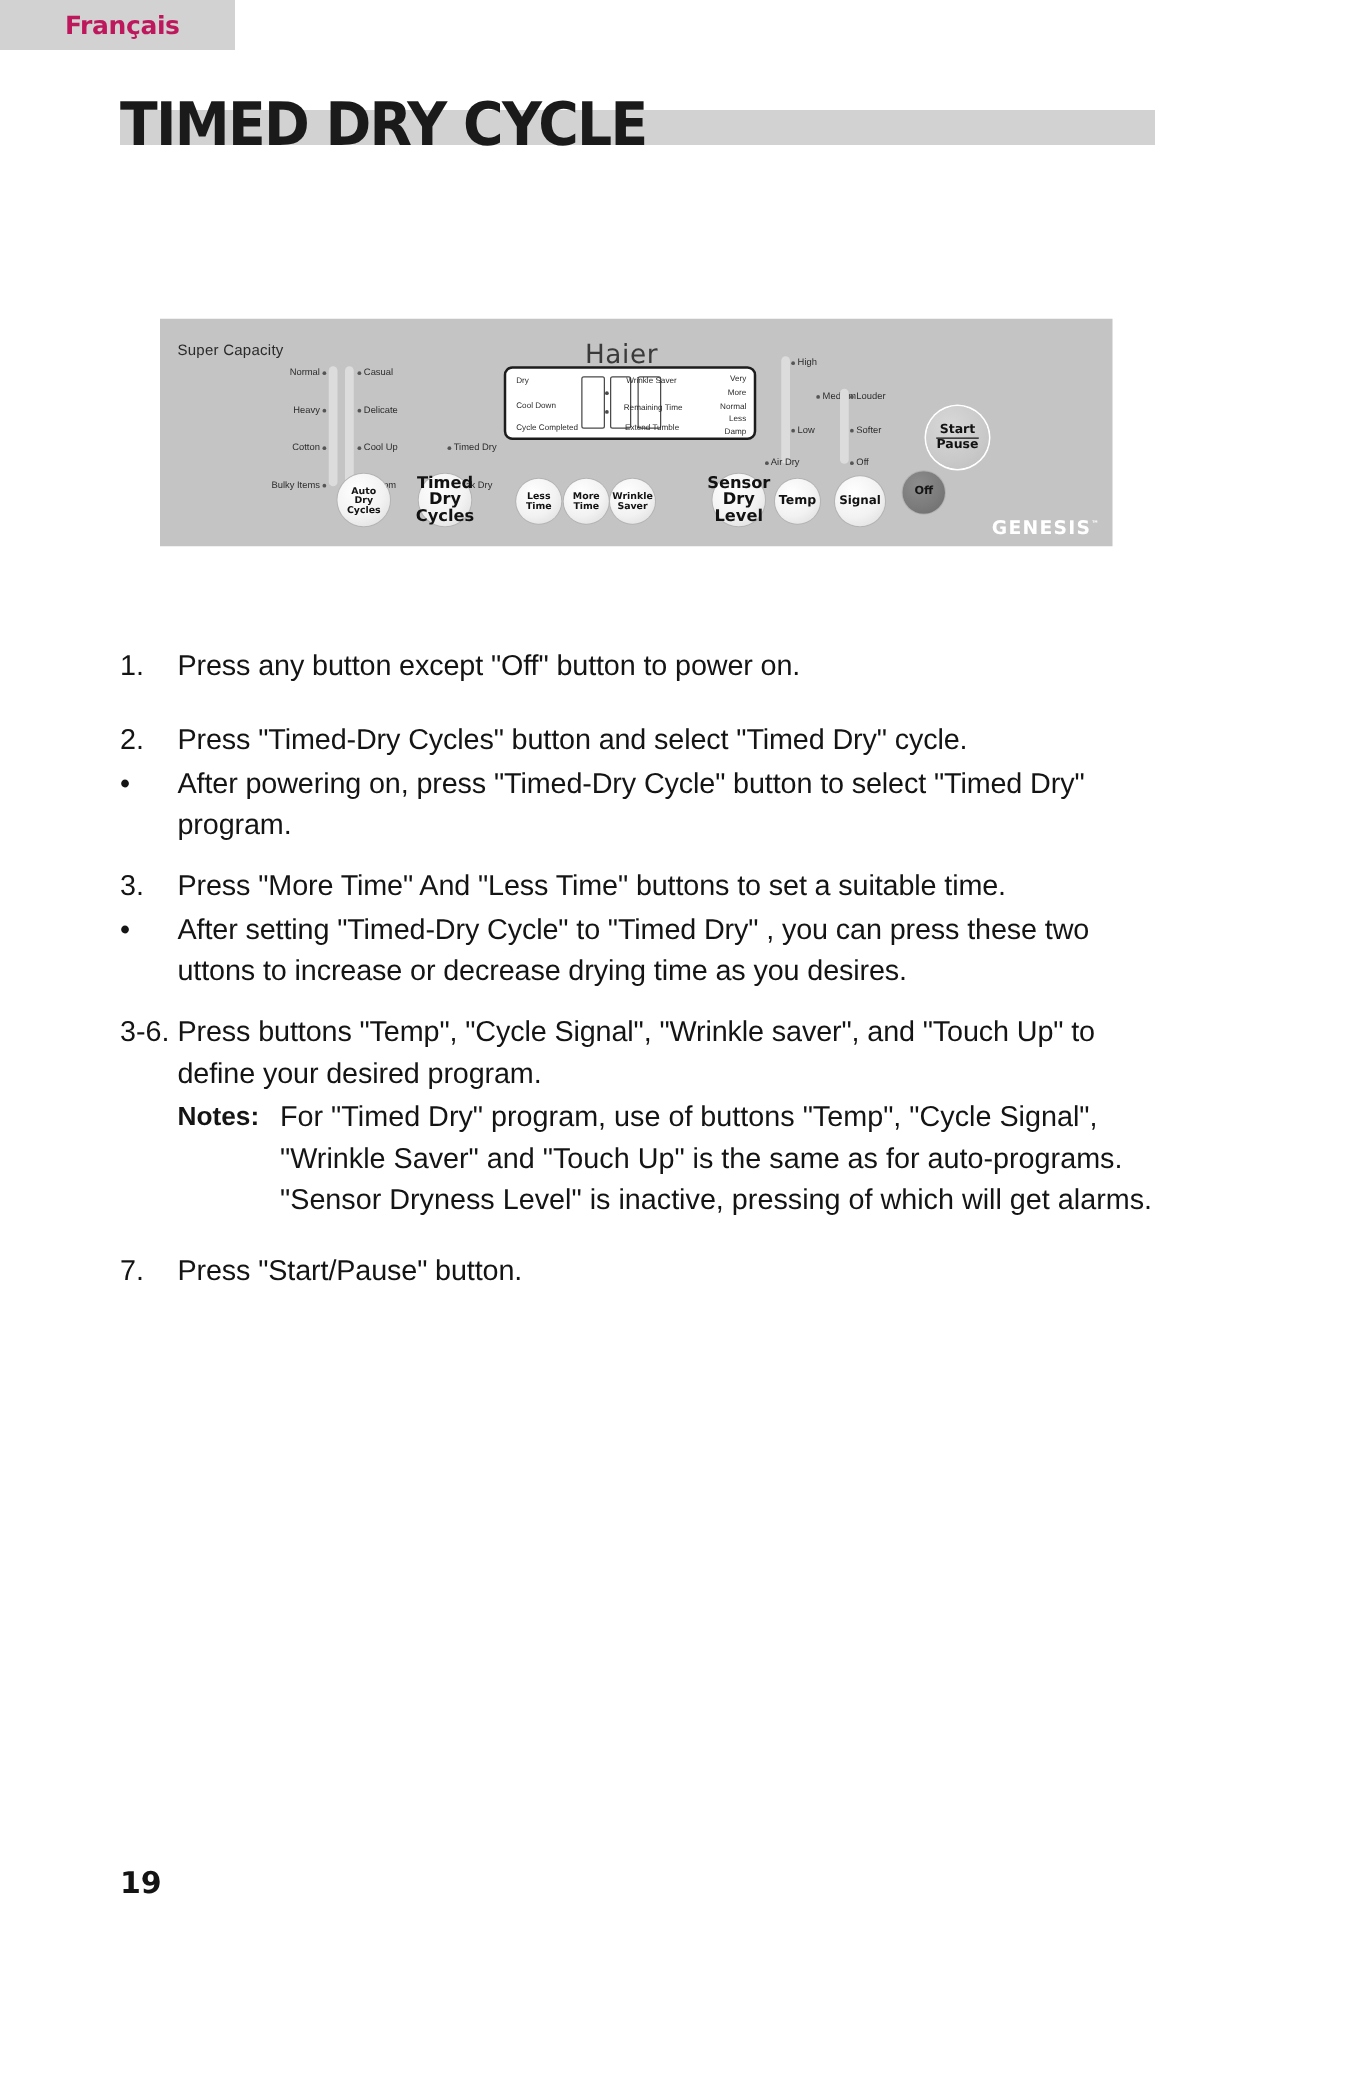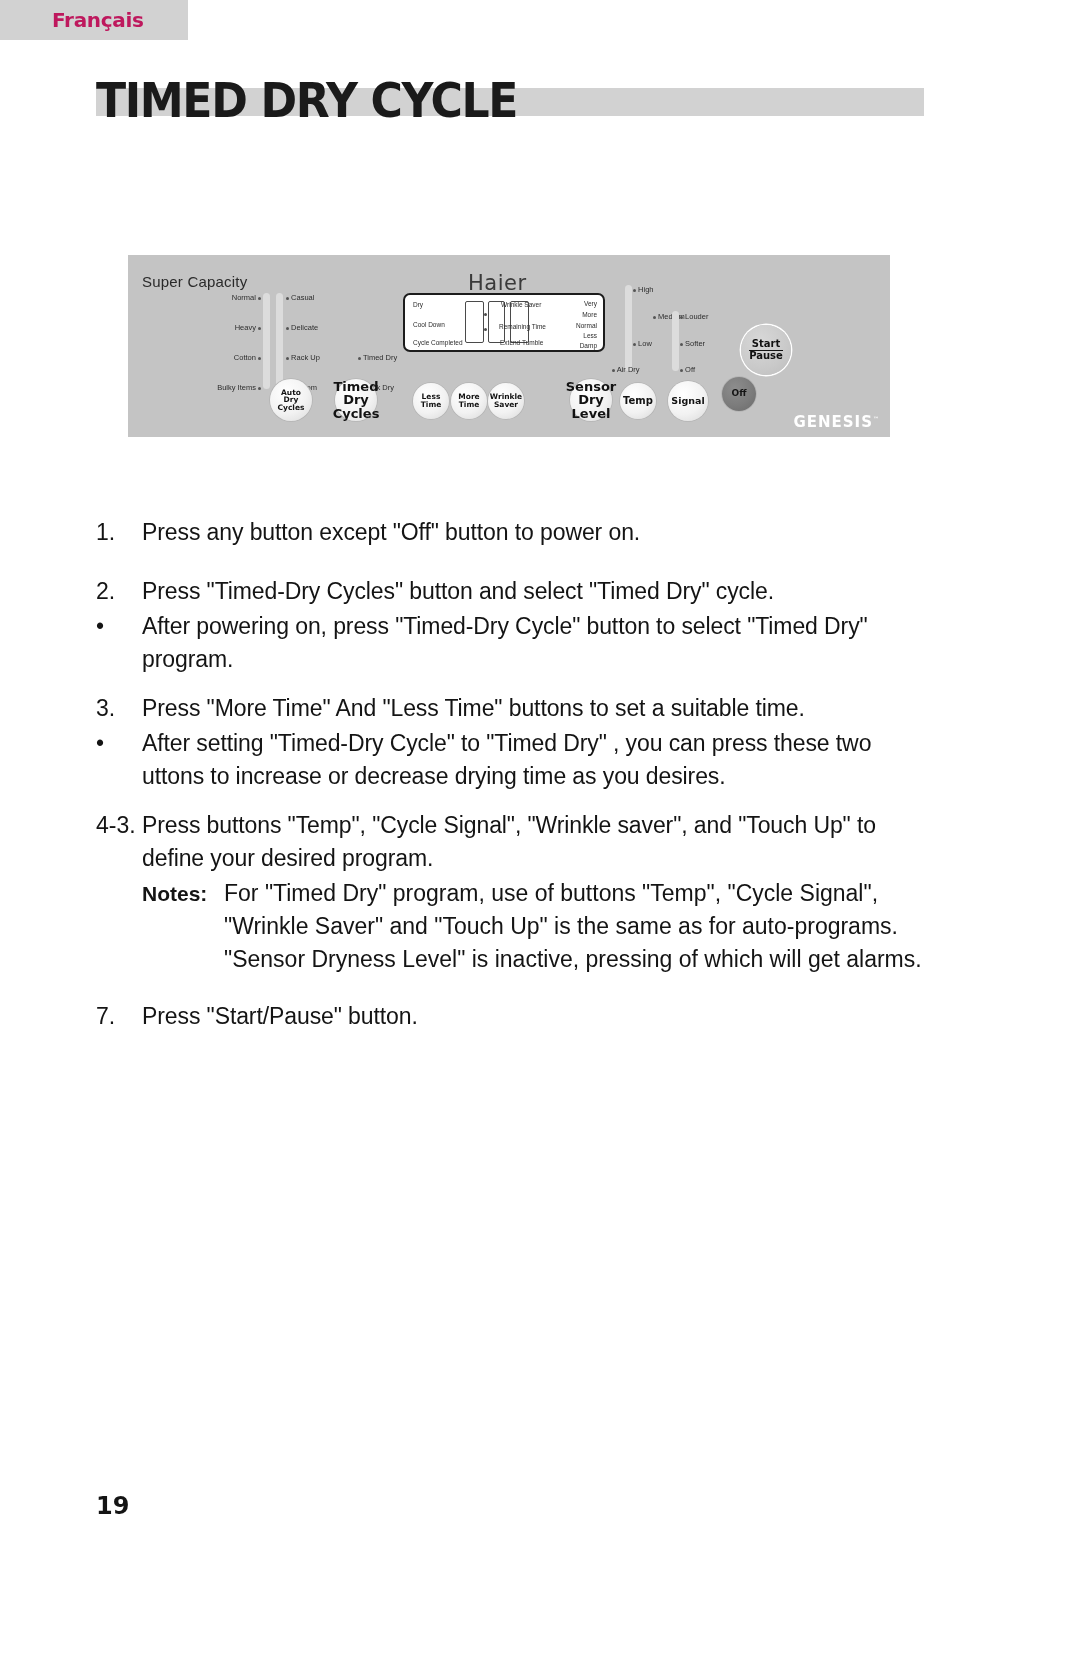--- a/index.html
+++ b/index.html
@@ -44,21 +44,21 @@
   
   .panel{
     position:absolute;left:128px;top:255px;
     width:762px;height:182px;
     background:#c4c4c4;
   }
   .panel-inner{position:absolute;inset:0;}
 
   .super-cap{
     position:absolute;left:14px;top:18px;
-    font-size:15px;color:#2a2a2a;letter-spacing:.2px;
+    font-size:12px;color:#2a2a2a;letter-spacing:.2px;
   }
   .brand-haier{
     position:absolute;left:340px;top:16px;
     font-size:21px;color:#3a3a3a;letter-spacing:.5px;
     font-family:"DejaVu Sans", sans-serif;
   }
 
   
   .vbar{
     position:absolute;background:#dcdcdc;border-radius:4px;width:7px;
@@ -191,21 +191,21 @@
       <span>Bulky Items</span> <span class="dot"></span>
     </div>
 
     <div class="ind" style="left:158px;top:38px;">
       <span class="dot"></span> <span>Casual</span>
     </div>
     <div class="ind" style="left:158px;top:68px;">
       <span class="dot"></span> <span>Delicate</span>
     </div>
     <div class="ind" style="left:158px;top:98px;">
-      <span class="dot"></span> <span>Rack Up</span>
+      <span class="dot"></span> <span>Cool Up</span>
     </div>
     <div class="ind" style="left:158px;top:128px;">
       <span class="dot"></span> <span>Custom</span>
     </div>
 
     <div class="ind" style="left:230px;top:98px;">
       <span class="dot"></span> <span>Timed Dry</span>
     </div>
     <div class="ind" style="left:230px;top:128px;">
       <span class="dot"></span> <span>Rack Dry</span>
@@ -358,21 +358,21 @@
   </div>
 
   <div class="row">
     <div class="marker">•</div>
     <div class="body">After setting "Timed-Dry Cycle" to "Timed Dry" , you can press these two uttons to increase or decrease drying time as you desires.</div>
   </div>
 
   <div class="gap-md"></div>
 
   <div class="row">
-    <div class="marker tight">4-3.</div>
+    <div class="marker tight">3-6.</div>
     <div class="body">Press buttons "Temp", "Cycle Signal", "Wrinkle saver", and "Touch Up" to define your desired program.</div>
   </div>
 
   <div class="notes-row">
     <div class="notes-label">Notes:</div>
     <div class="notes-body">For "Timed Dry" program, use of buttons "Temp", "Cycle Signal",</div>
   </div>
   <div class="notes-row">
     <div class="notes-label"></div>
     <div class="notes-body">"Wrinkle Saver" and "Touch Up" is the same as for auto-programs.</div>

